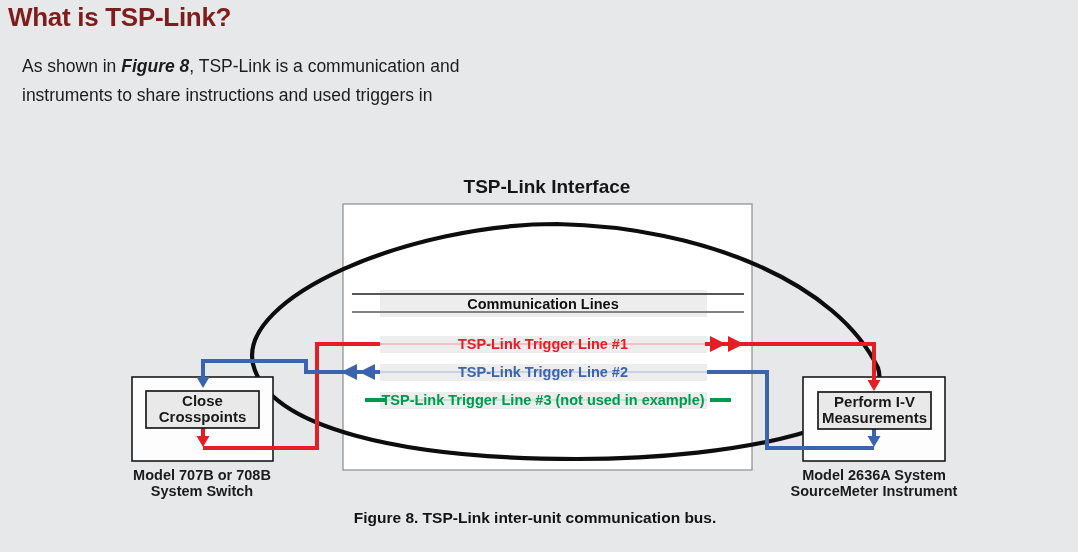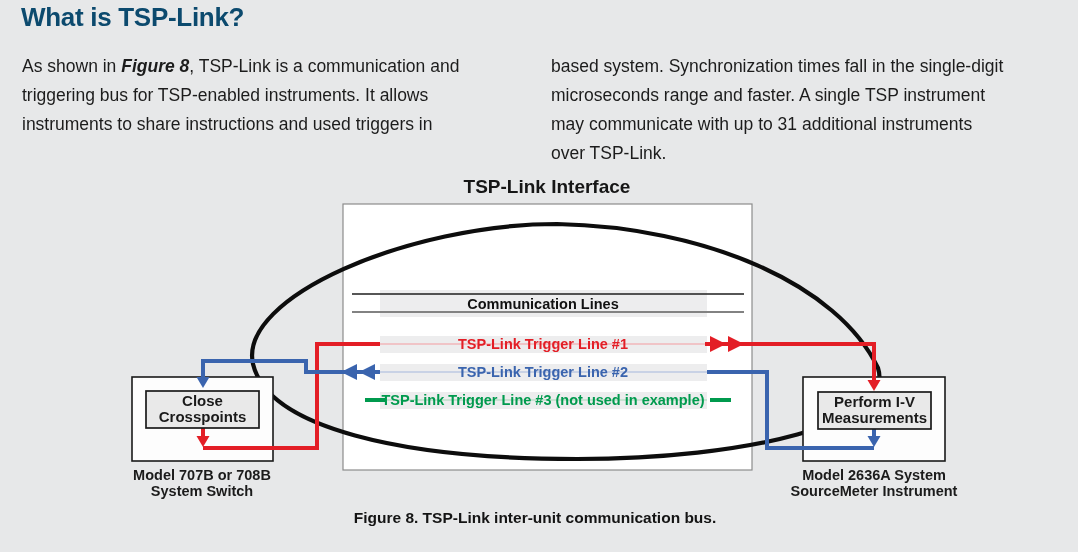--- a/index.html
+++ b/index.html
@@ -4,22 +4,22 @@
 <style>
   html,body{margin:0;padding:0;}
   .page{
     position:relative;
     width:1078px;height:552px;
     background:#e7e8e9;
     overflow:hidden;
     font-family:"Liberation Sans",sans-serif;
   }
   .heading{
-    position:absolute;left:21px;top:2px;
-    font-size:26px;font-weight:700;color:#0c4a6e;
+    position:absolute;left:8px;top:2px;
+    font-size:26px;font-weight:700;color:#7f1d1d;
     letter-spacing:-0.3px;
   }
   .col{
     position:absolute;top:52px;
     font-family:Liberation Sans, sans-serif;
     font-size:17.5px;color:#1c1c1c;
   }
   .col-left{left:22px;width:512px;}
   .col-right{left:551px;width:475px;}
   .bodyline{white-space:nowrap;line-height:29px;height:29px;}
@@ -35,30 +35,23 @@
 </style>
 </head>
 <body>
 
 <div class="page">
 
   <div class="heading">What is TSP-Link?</div>
 
   <div class="col col-left">
     <div class="bodyline"><span>As shown in </span><span class="fig-em">Figure 8</span><span>, TSP-Link is a communication and</span></div>
-    <div class="bodyline">triggering bus for TSP-enabled instruments. It allows</div>
     <div class="bodyline">instruments to share instructions and used triggers in</div>
   </div>
 
-  <div class="col col-right">
-    <div class="bodyline">based system. Synchronization times fall in the single-digit</div>
-    <div class="bodyline">microseconds range and faster. A single TSP instrument</div>
-    <div class="bodyline">may communicate with up to 31 additional instruments</div>
-    <div class="bodyline">over TSP-Link.</div>
-  </div>
 
   <svg width="1078" height="552" viewBox="0 0 1078 552">
 
     <text class="svgt diagram-title" x="547" y="193" text-anchor="middle">TSP-Link Interface</text>
 
     <rect x="343" y="204" width="409" height="266" fill="#ffffff" stroke="#8c8c8c" stroke-width="1.2"></rect>
 
     <path d="M 557 224 C 705 227 838 284 878 368 C 896 424 745 459 577 459 C 402 459 268 428 253 364 C 238 297 409 224 557 224 Z" fill="none" stroke="#0d0d0d" stroke-width="4.2"></path>
 
     <rect x="380" y="290" width="327" height="27" fill="#ededee"></rect>

